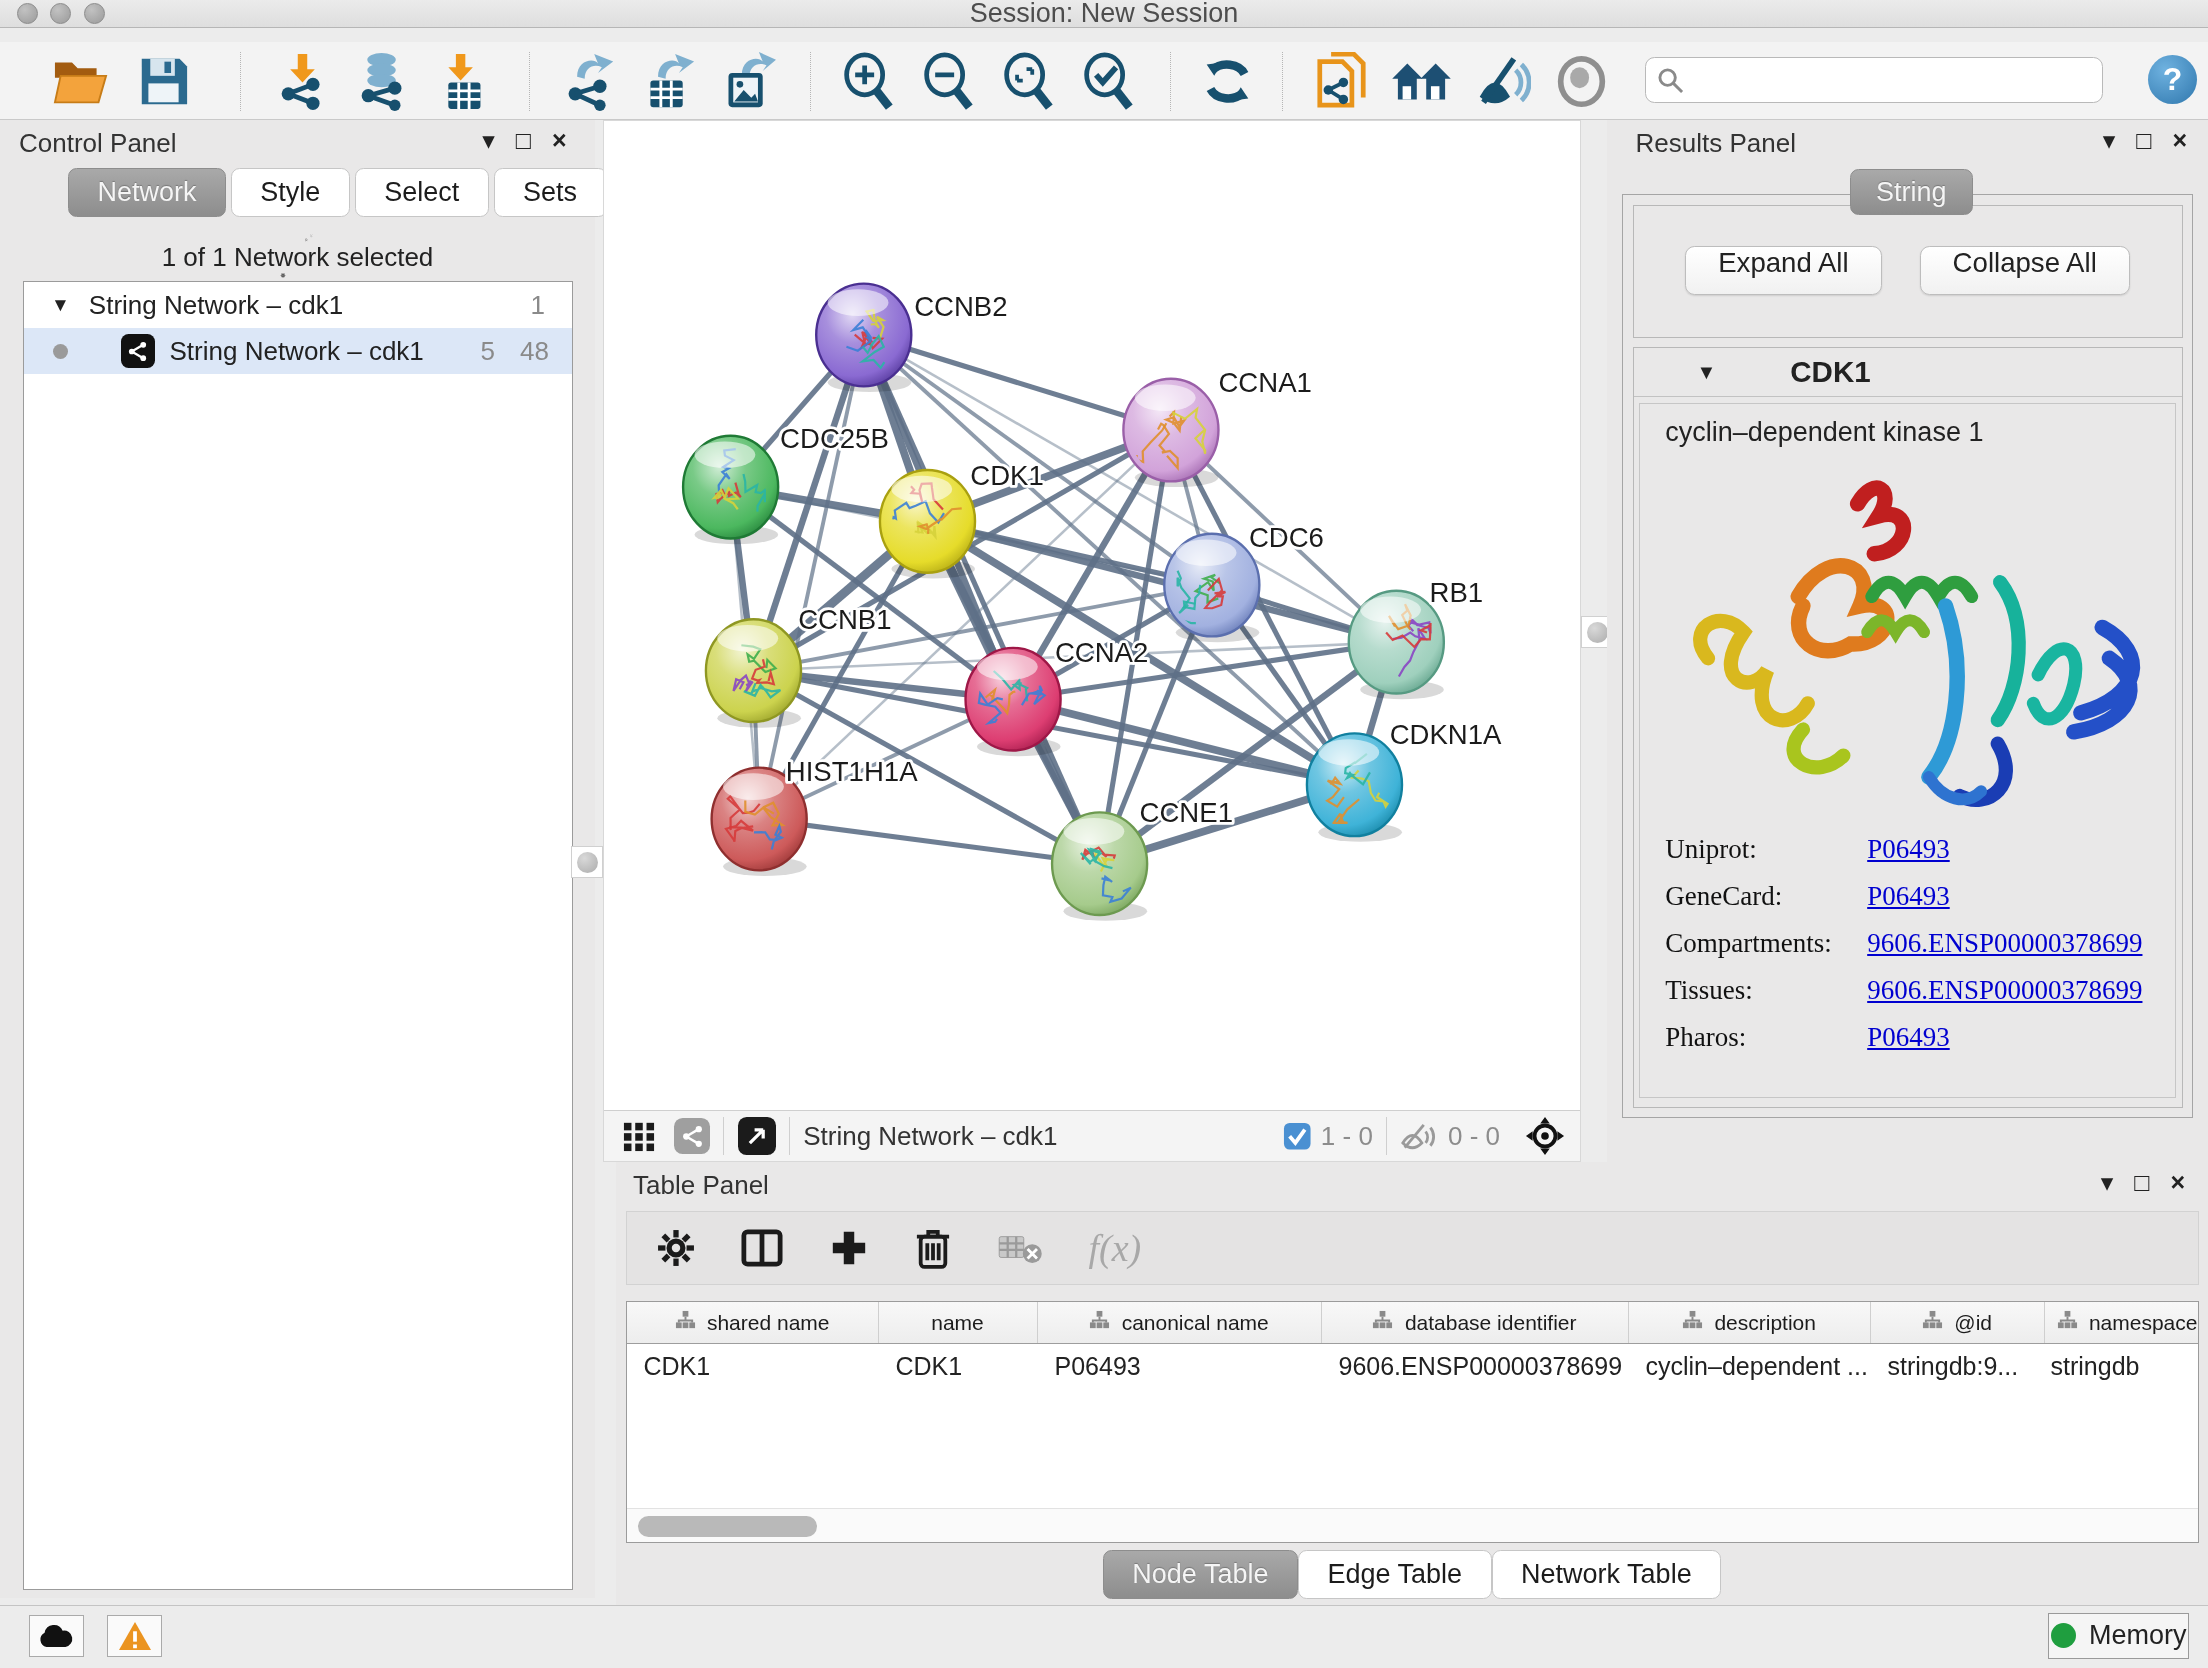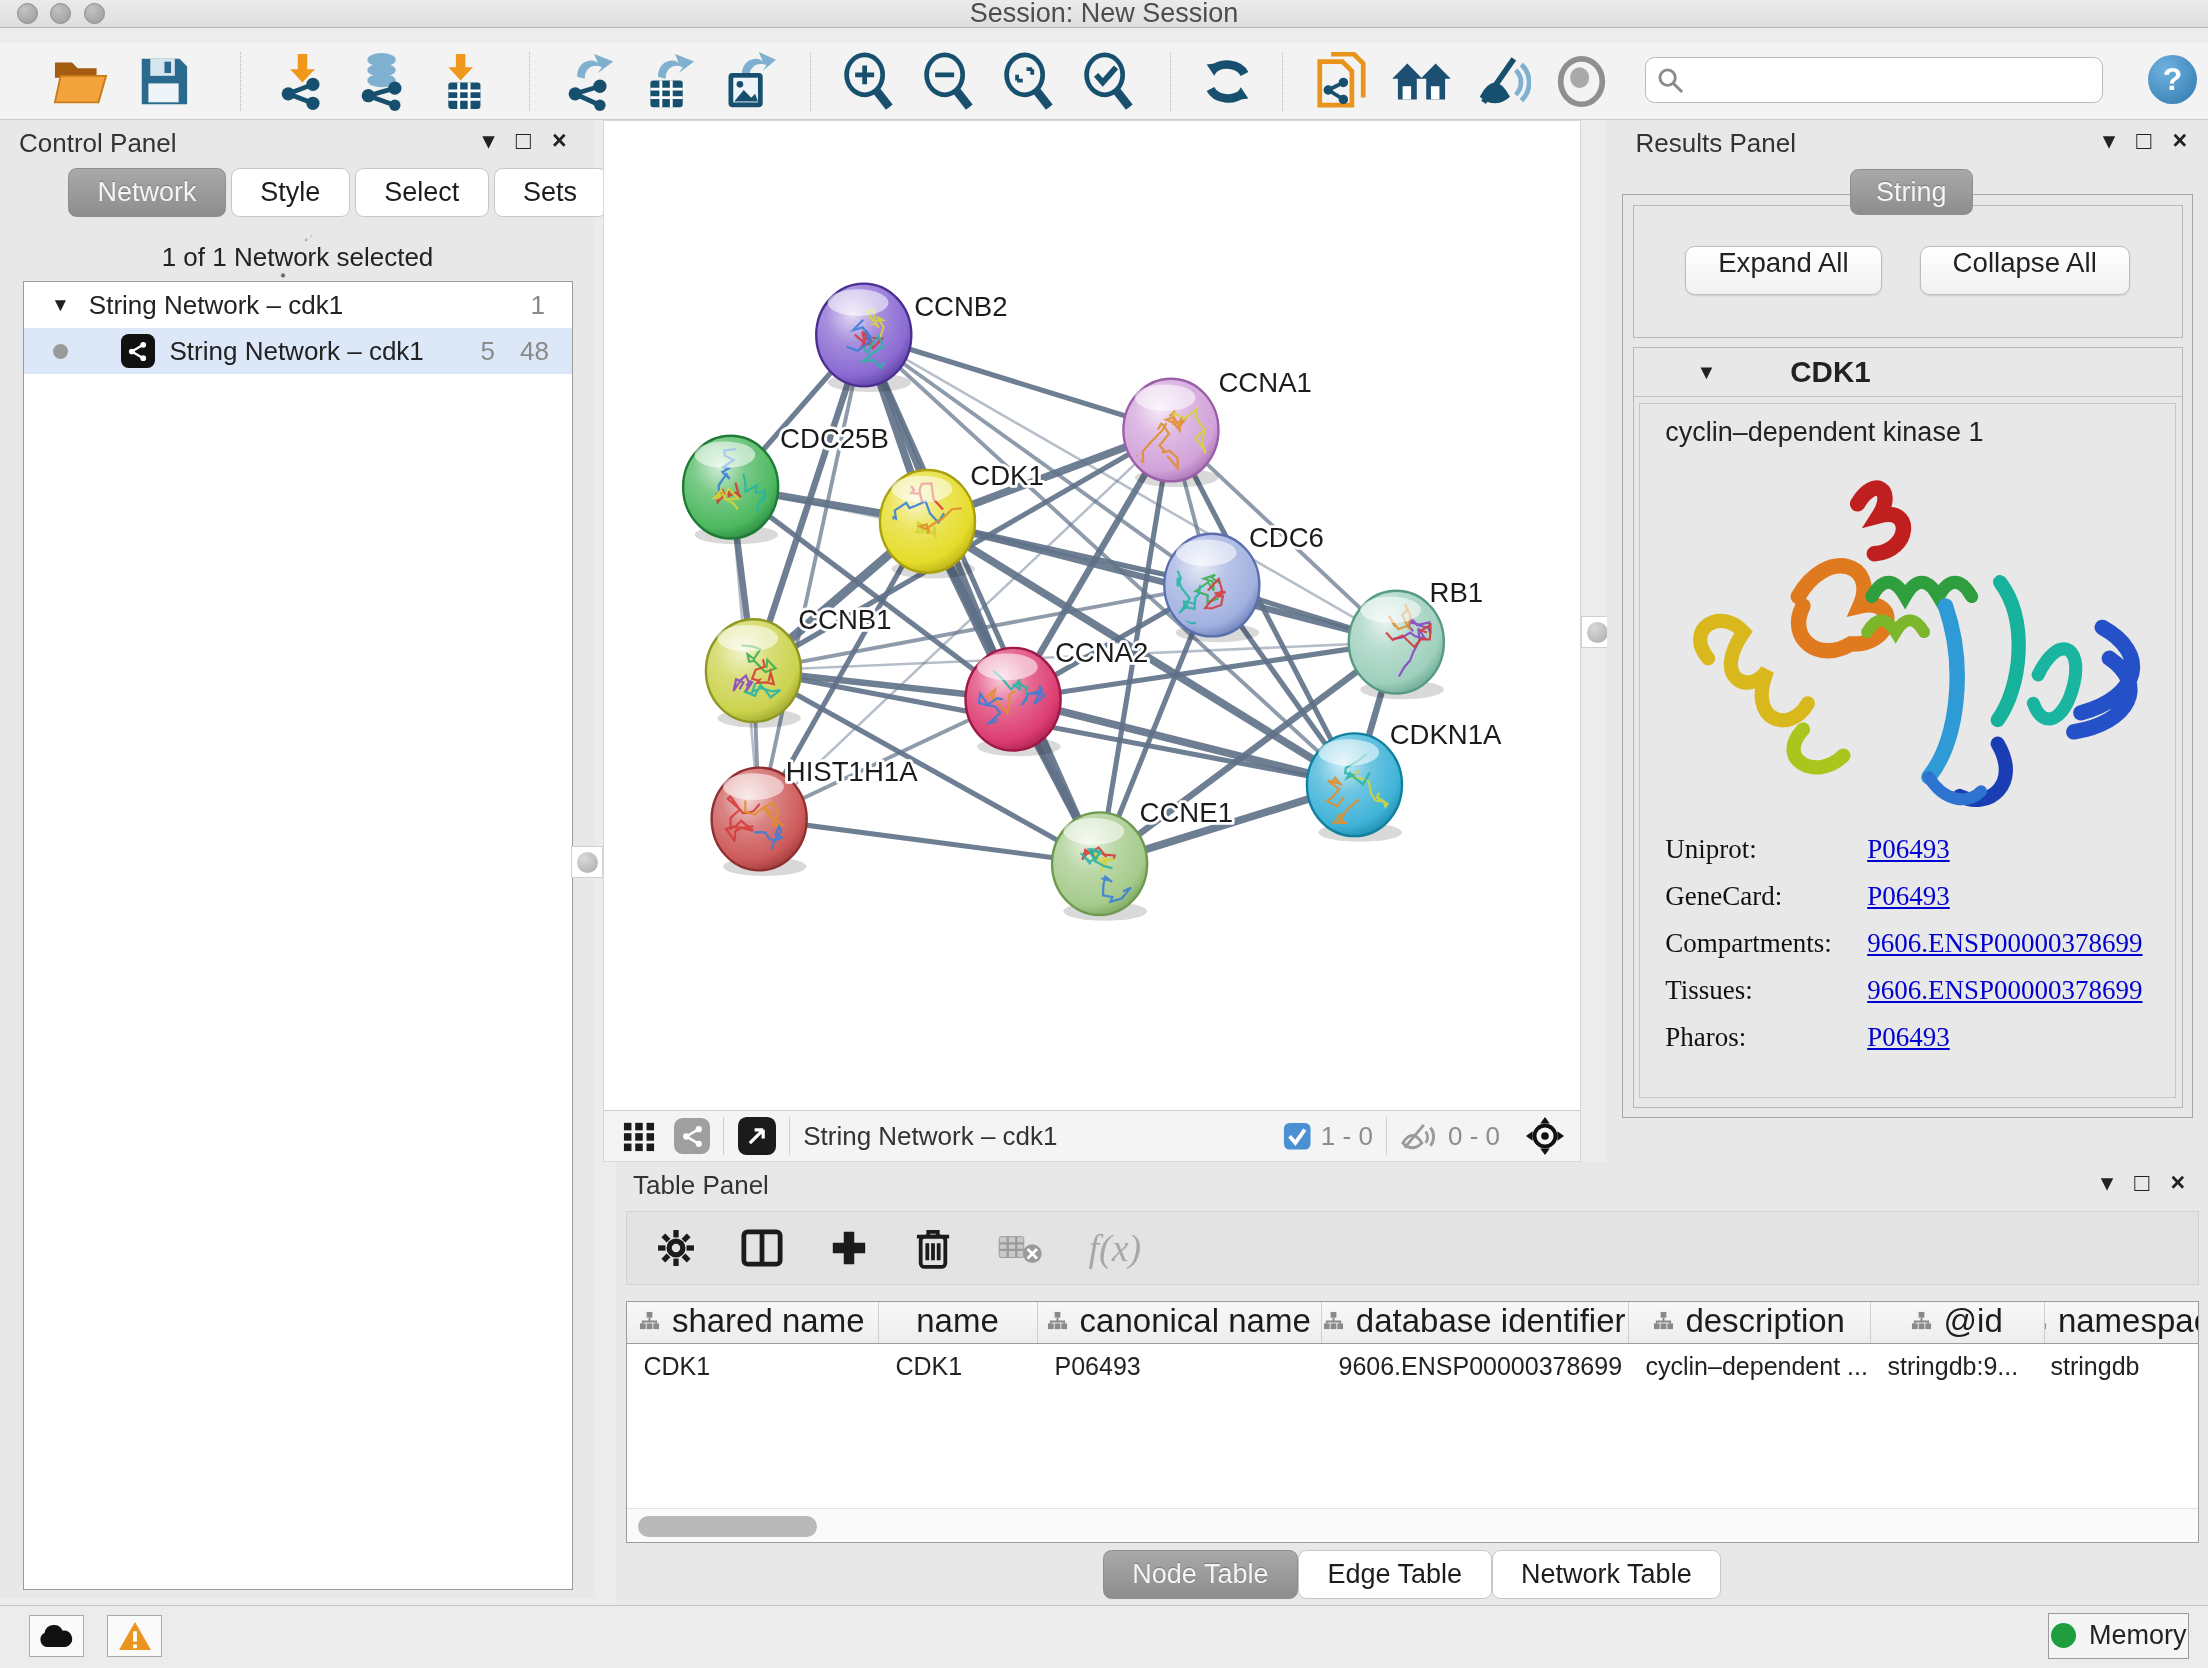--- a/index.html
+++ b/index.html
@@ -70,21 +70,21 @@
   .xl-row { display:flex; font-size:27px; margin-bottom:16px; }
   .xl-label { width:202px; color:#111; }
   .xl-link { color:#0000d0; text-decoration:underline; }
 
   
   .table-panel { left:616px; top:1162px; width:1592px; height:443px; background:#e9e8e8; }
   .tp-toolbar { position:absolute; left:9.5px; top:49px; right:9.5px; height:74px; background:#e4e3e3;
     border:1px solid #d2d2d2; display:flex; align-items:center; gap:46px; padding-left:30px; }
   .tbl-box { position:absolute; left:9.5px; top:139px; width:1573px; height:242px; background:#fff; border:1.9px solid #9b9b9b; overflow:hidden; }
   .tbl-head { display:flex; height:42px; background:linear-gradient(#f8f8f8,#ededed); border-bottom:1.9px solid #9d9d9d; }
-  .th { display:flex; justify-content:center; gap:11.4px; font-size:33px; color:#1c1c1c;
+  .th { display:flex; align-items:center; justify-content:center; gap:11.4px; font-size:21px; color:#1c1c1c;
     border-right:1px solid #cfcfcf; flex:0 0 auto; overflow:hidden; white-space:nowrap; }
   .tbl-row { display:flex; height:44px; align-items:center; }
   .td { font-size:25px; padding-left:17px; flex:0 0 auto; overflow:hidden; white-space:nowrap; }
   .hscroll { position:absolute; left:0; bottom:0; width:100%; height:34px; background:#fafafa; border-top:1px solid #e2e2e2; }
   .hthumb { position:absolute; left:11.4px; top:6.7px; width:179px; height:21px; border-radius:10.5px; background:#b9b9b9; }
   .tbl-tabs { position:absolute; left:0; right:0; top:388px; display:flex; justify-content:center; }
 
   
   .bottom-bar { left:0; top:1605px; width:2208px; height:63px; background:#ececec; border-top:1px solid #c4c4c4; }
   .bb-btn { position:absolute; top:8.6px; width:55px; height:42px; background:#fafafa; border:1.9px solid #aaa;

